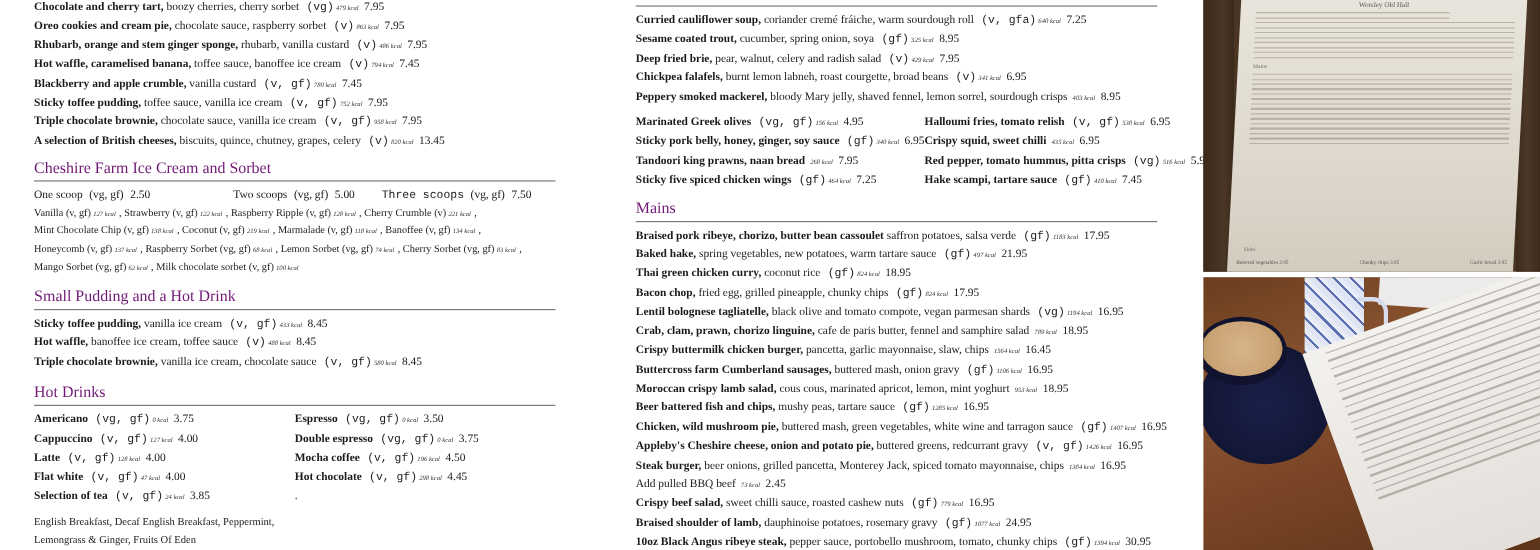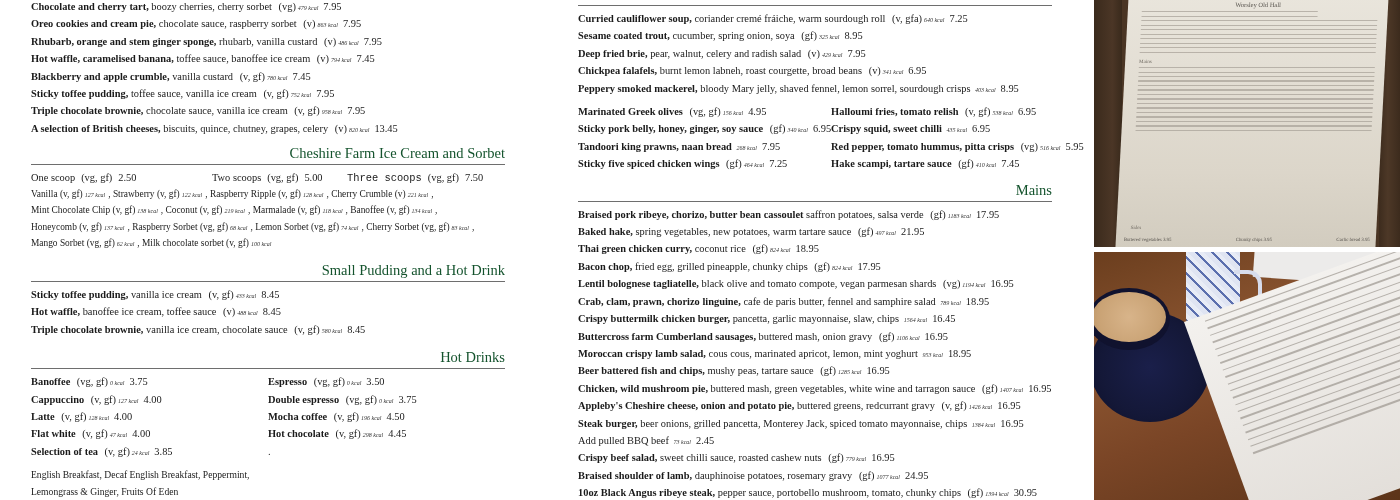--- a/index.html
+++ b/index.html
@@ -8,24 +8,24 @@
     background:#ffffff; color:#1a1a1a;
     font-family:"Liberation Serif", "DejaVu Serif", serif;
   }
   .col { position:absolute; top:0; }
   .col-left { left:31px; width:474px; }
   .col-mid { left:578px; width:474px; }
   .line { font-size:10.4px; line-height:15.4px; white-space:nowrap; }
   .line b { font-weight:bold; }
   .kcal { font-style:italic; font-size:6px; color:#333; margin:0 3px 0 2px; }
   .price { margin-left:2px; }
-  .diet { margin-left:4px; }
+  .diet { margin-left:4px;font-family:Liberation Mono, monospace; }
   .section-title {
-    font-size:14.5px; line-height:18px; color:#14532d;
-    border-bottom:1.5px solid #6e6e6e; padding-bottom:2px; margin-bottom:5px;text-align:right;
+    font-size:14.5px; line-height:18px; color:#701a75;
+    border-bottom:1.5px solid #6e6e6e; padding-bottom:2px; margin-bottom:5px;
   }
   .grid3 { display:flex; }
   .grid3 > div { flex:0 0 158px; }
   .grid2 { display:flex; }
   .grid2 > div { flex:0 0 237px; }
   .grid2wide { display:flex; }
   .grid2wide > div:first-child { flex:0 0 237px; }
   .flavours { font-size:9.4px; line-height:15.6px; white-space:nowrap; }
   .tea-list { font-size:9.6px; line-height:16.3px; margin-top:6px; }
   .photo { position:absolute; left:1094px; width:306px; overflow:hidden; }
@@ -99,21 +99,21 @@
         <div class="line"><b>Sticky toffee pudding,</b> <span>vanilla ice cream</span> <span class="diet">(v, gf)</span><span class="kcal">433 kcal</span><span class="price">8.45</span></div>
         <div class="line"><b>Hot waffle,</b> <span>banoffee ice cream, toffee sauce</span> <span class="diet">(v)</span><span class="kcal">488 kcal</span><span class="price">8.45</span></div>
         <div class="line"><b>Triple chocolate brownie,</b> <span>vanilla ice cream, chocolate sauce</span> <span class="diet">(v, gf)</span><span class="kcal">580 kcal</span><span class="price">8.45</span></div>
       </div>
   </div>
 
   <div style="margin-top:9px;">
     <div class="section-title">Hot Drinks</div>
     <div class="grid2wide">
       <div id="drinks-left">
-          <div class="line"><b>Banoffee</b> <span class="diet">(vg, gf)</span><span class="kcal">0 kcal</span><span class="price">3.75</span></div>
+          <div class="line"><b>Americano</b> <span class="diet">(vg, gf)</span><span class="kcal">0 kcal</span><span class="price">3.75</span></div>
           <div class="line"><b>Cappuccino</b> <span class="diet">(v, gf)</span><span class="kcal">127 kcal</span><span class="price">4.00</span></div>
           <div class="line"><b>Latte</b> <span class="diet">(v, gf)</span><span class="kcal">128 kcal</span><span class="price">4.00</span></div>
           <div class="line"><b>Flat white</b> <span class="diet">(v, gf)</span><span class="kcal">47 kcal</span><span class="price">4.00</span></div>
           <div class="line"><b>Selection of tea</b> <span class="diet">(v, gf)</span><span class="kcal">24 kcal</span><span class="price">3.85</span></div>
         </div>
       <div id="drinks-right">
           <div class="line"><b>Espresso</b> <span class="diet">(vg, gf)</span><span class="kcal">0 kcal</span><span class="price">3.50</span></div>
           <div class="line"><b>Double espresso</b> <span class="diet">(vg, gf)</span><span class="kcal">0 kcal</span><span class="price">3.75</span></div>
           <div class="line"><b>Mocha coffee</b> <span class="diet">(v, gf)</span><span class="kcal">196 kcal</span><span class="price">4.50</span></div>
           <div class="line"><b>Hot chocolate</b> <span class="diet">(v, gf)</span><span class="kcal">298 kcal</span><span class="price">4.45</span></div>

